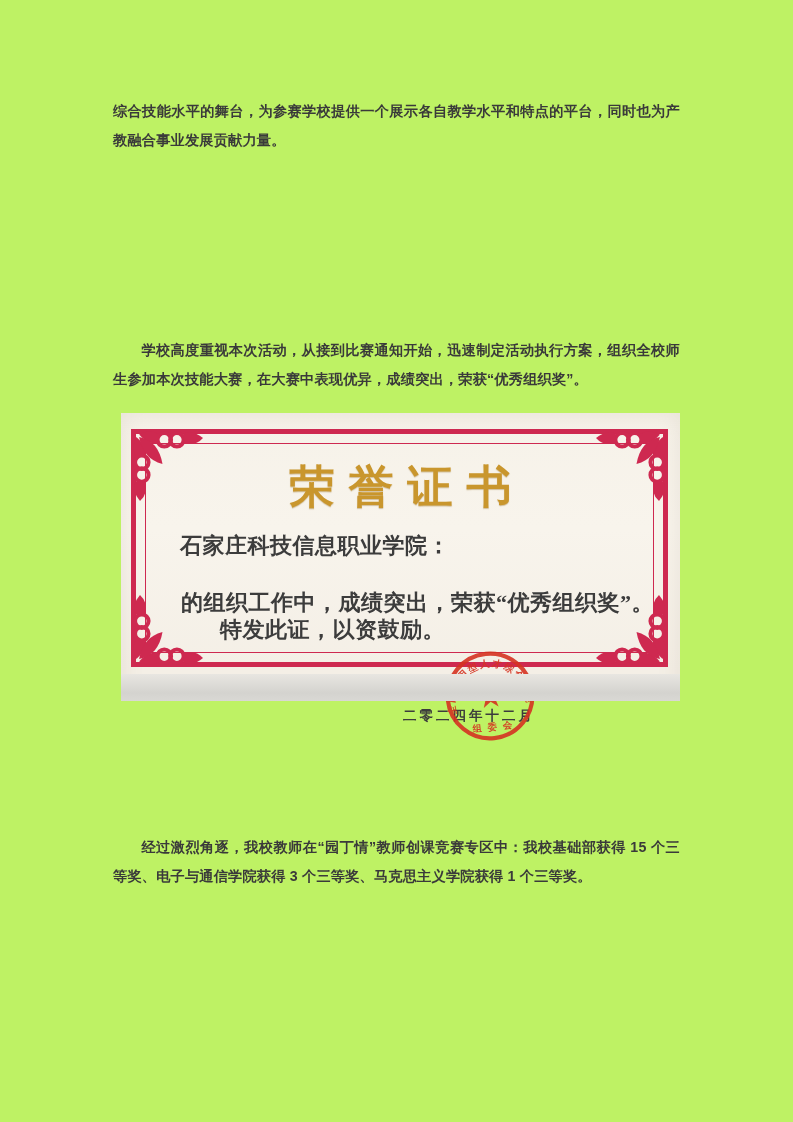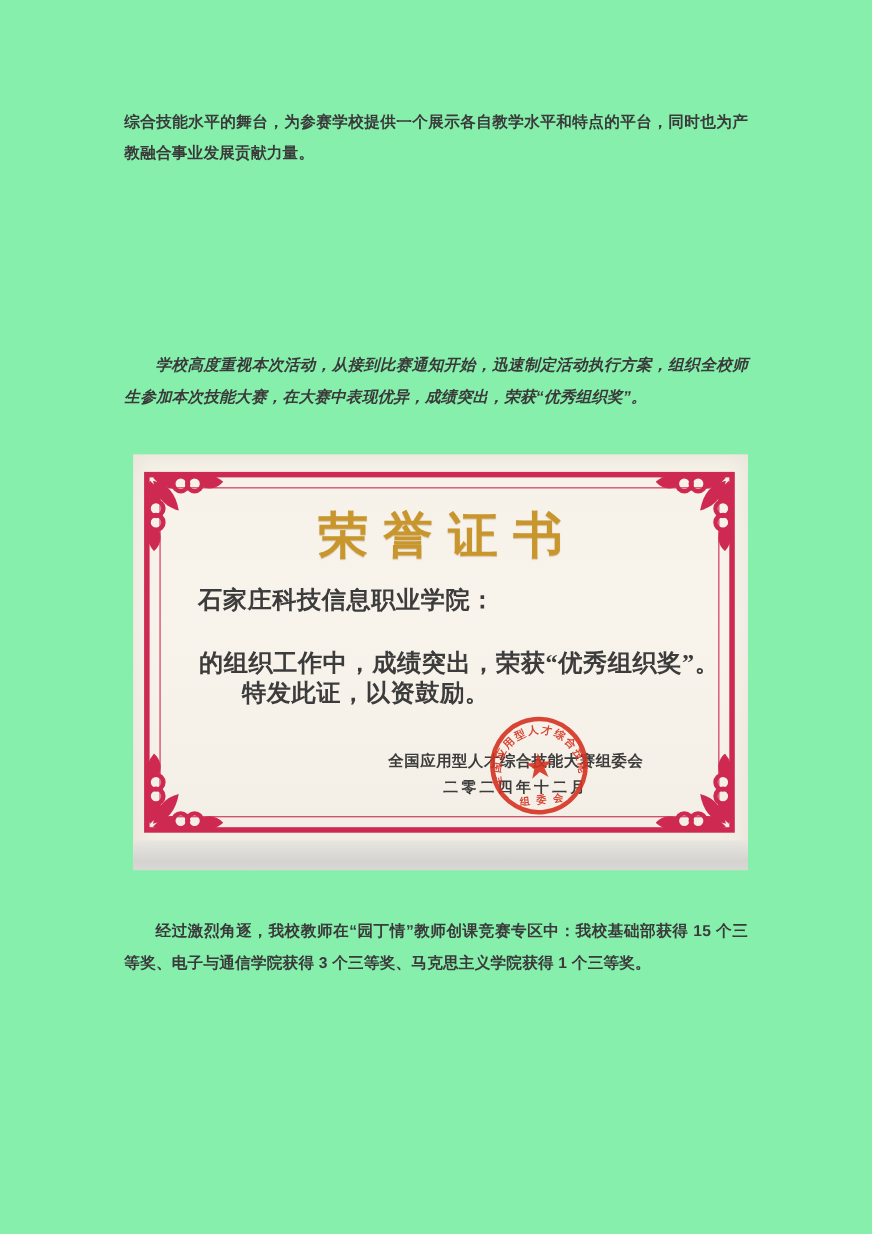--- a/index.html
+++ b/index.html
@@ -4,37 +4,37 @@
 <style>
   :root{
     --frame-red:#ce2950;
     --title-gold:#c9962d;
     --seal-red:#d53322;
     --paper-cream:#f8f4ec;
     --text-dark:#3c3c3c;
   }
   html,body{margin:0;padding:0;background:#fff;}
   .page{
-    position:relative;width:793px;height:1122px;background:#86efac;
+    position:relative;width:793px;height:1122px;background:#bef264;
     font-family:"Liberation Sans",sans-serif;overflow:hidden;
   }
   .para{
     position:absolute;left:113px;width:567px;margin:0;
     font-size:14.2px;font-weight:700;color:#3a3a3a;
     line-height:29px;letter-spacing:.2px;text-align:justify;
   }
   .para.indent{text-indent:2em;}
   .p1{top:97px;}
   .p2{top:197px;}
-  .p3{top:318px;font-style:italic;}
+  .p3{top:336px;}
   .p4{top:833px;}
 
   
   .photo{
-    position:absolute;left:121px;top:413px;width:559px;height:378px;margin:0;
+    position:absolute;left:121px;top:413px;width:559px;height:288px;margin:0;
     background:linear-gradient(180deg,#f6f2e9 0%,var(--paper-cream) 40%,#f4efe6 90%);
     box-shadow:inset 0 0 22px rgba(150,130,100,.15);
   }
   .photo-bottom-strip{
     position:absolute;left:0;right:0;bottom:0;height:27px;
     background:linear-gradient(180deg,#e8e6e1 0%,#d4d3cf 70%,#d9d8d4 100%);
   }
   .frame{
     position:absolute;left:10px;top:16px;right:12px;bottom:34px;
     border:5px solid var(--frame-red);

